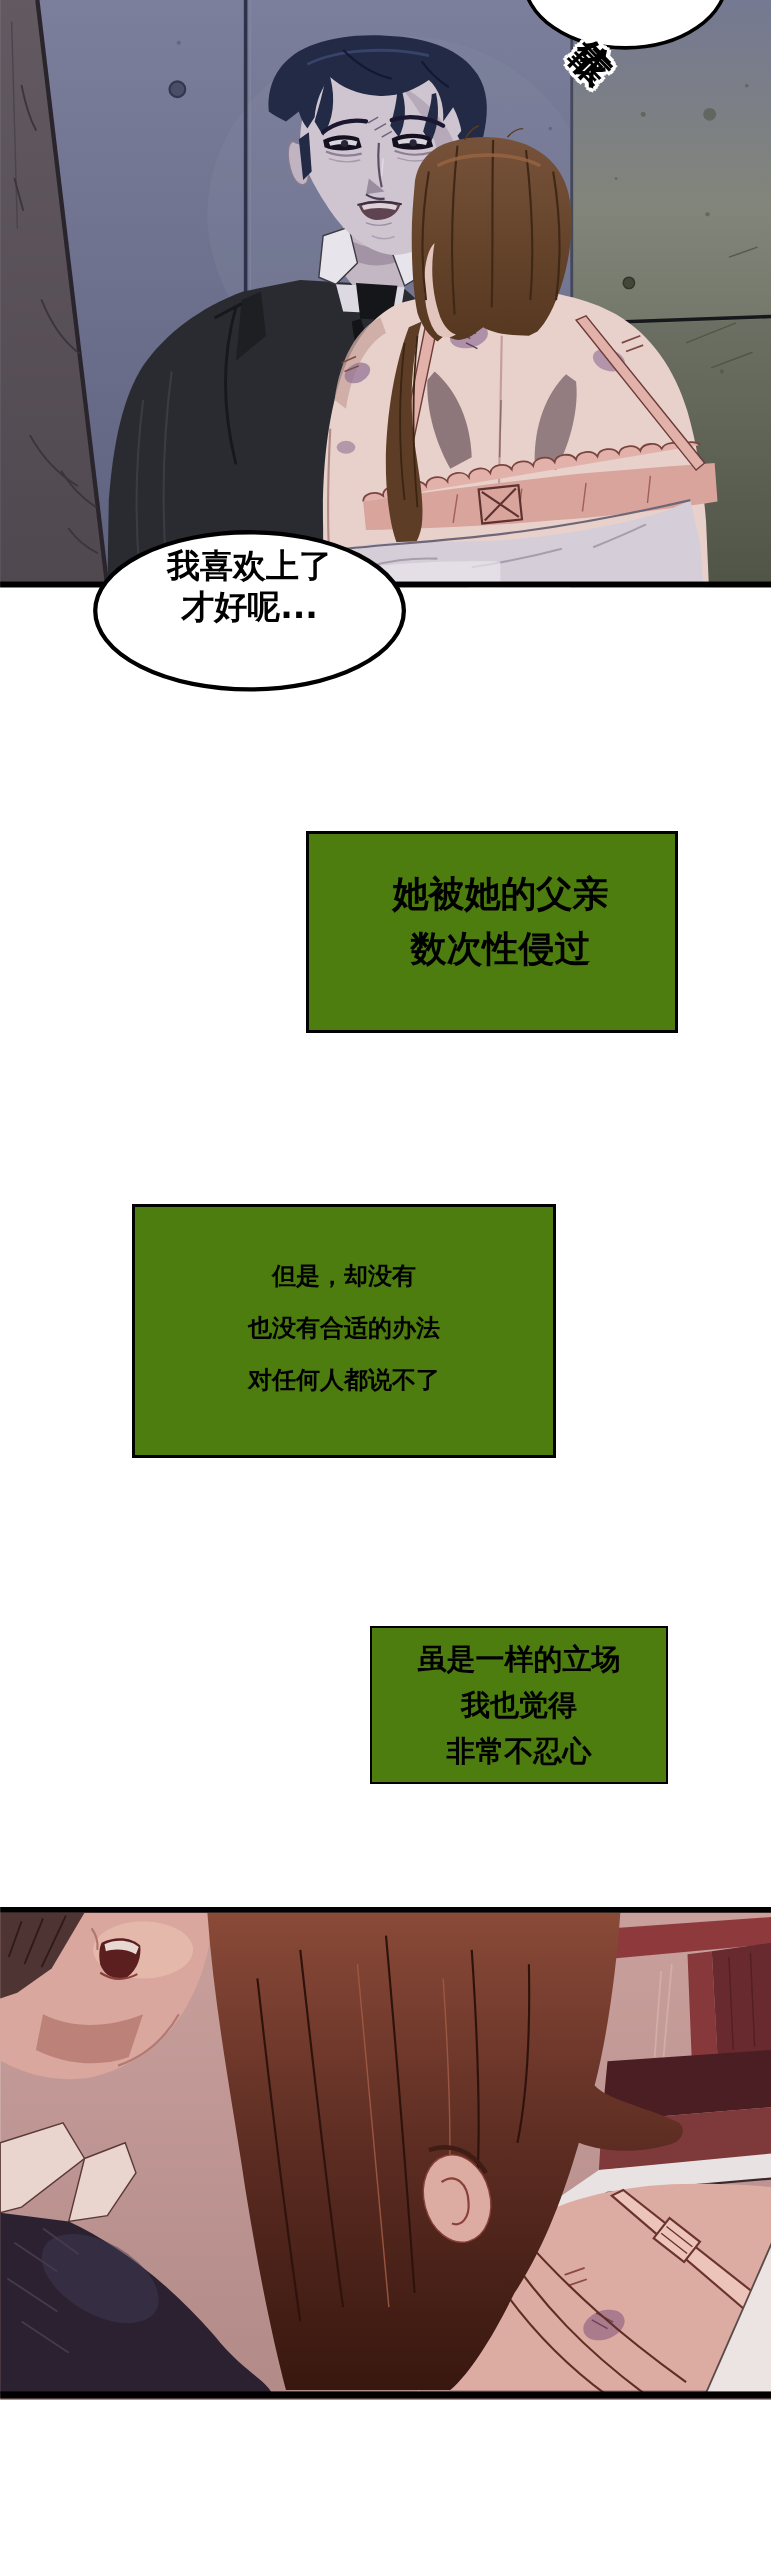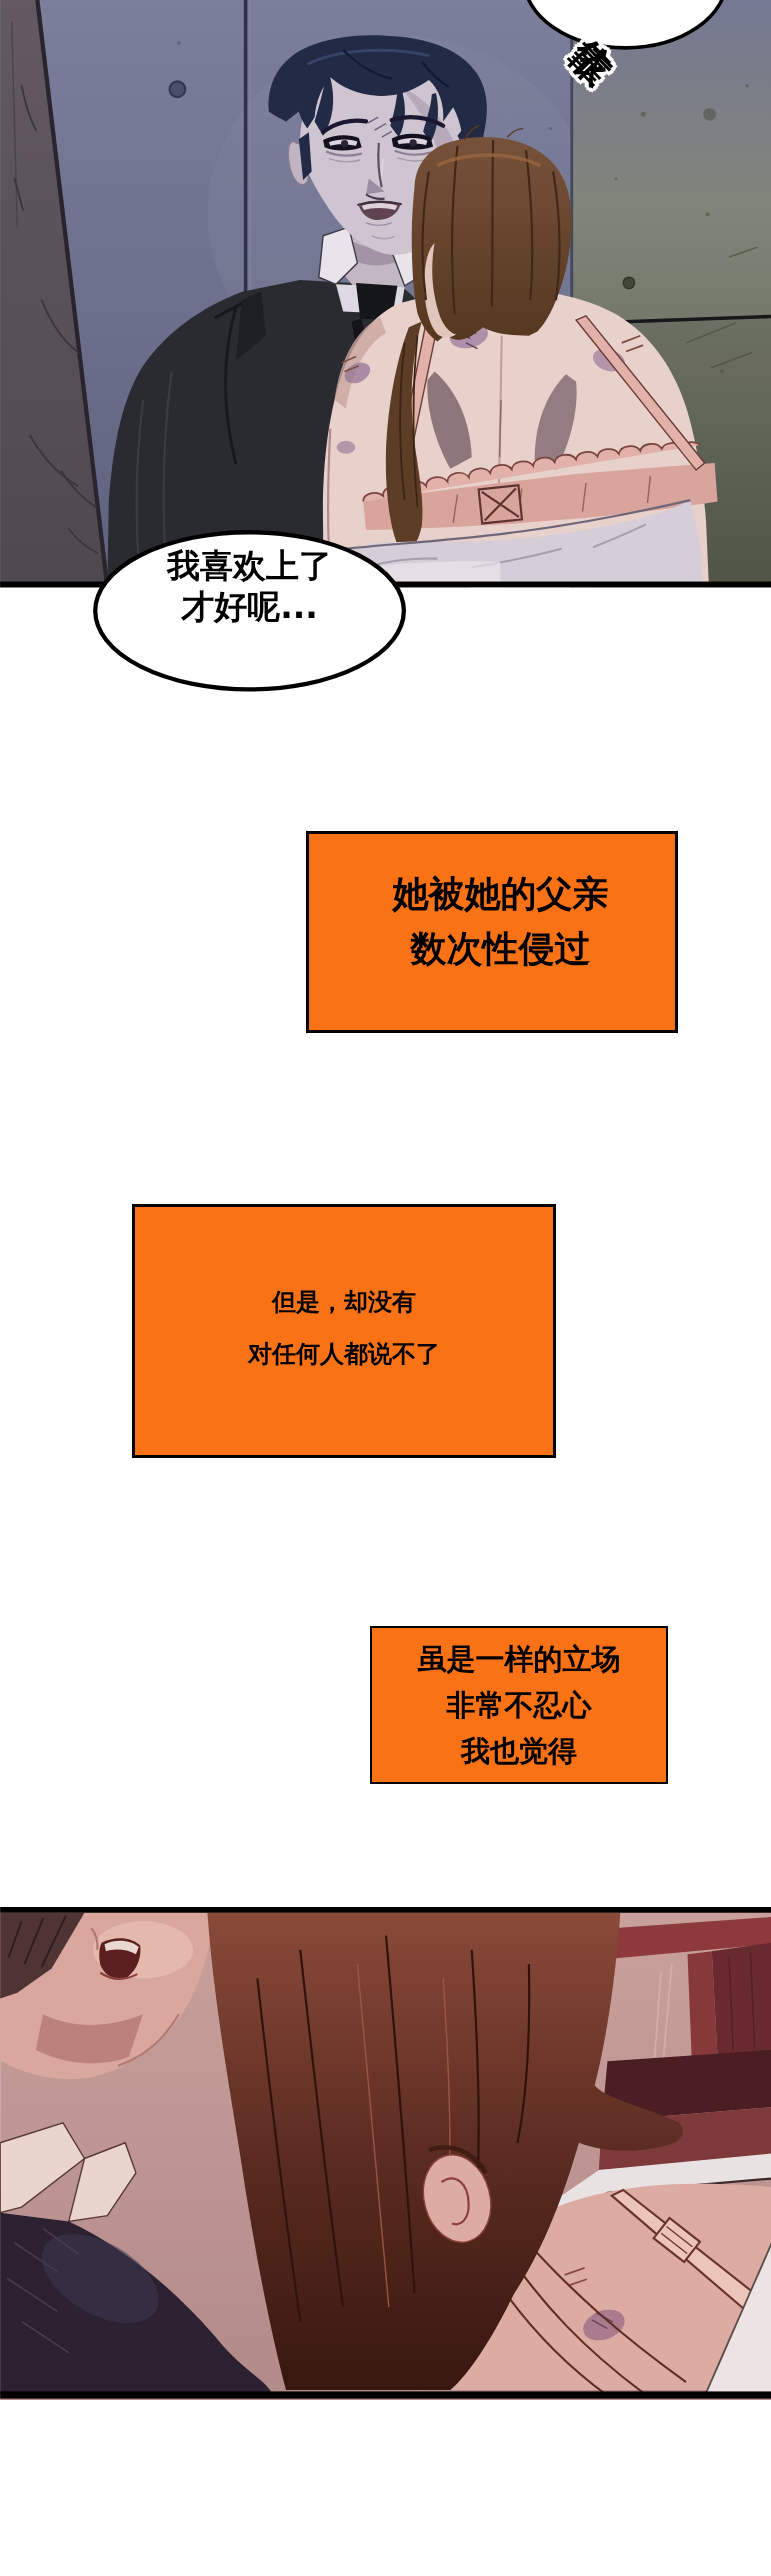--- a/index.html
+++ b/index.html
@@ -23,21 +23,21 @@
     z-index:6;
   }
   .bubble-main-text{
     position:absolute;left:96px;top:545px;width:307px;
     text-align:center;font-size:33px;font-weight:bold;color:#000;
     line-height:41px;z-index:6;
   }
 
   
   .caption-box{
-    position:absolute;background:#f97316;border:3.6px solid #000;
+    position:absolute;background:#4d7c0f;border:3.6px solid #000;
     box-sizing:border-box;display:flex;flex-direction:column;
     justify-content:center;align-items:center;text-align:center;
     font-weight:bold;color:#000;z-index:5;
   }
   .caption-line{white-space:nowrap;}
   #caption-1{left:306px;top:831px;width:372px;height:202px;font-size:36px;line-height:55px;}
   #caption-1 .inner{transform:translate(8.6px,-11.4px);}
   #caption-2{left:132px;top:1204px;width:424px;height:254px;font-size:24px;line-height:52px;}
   #caption-2 .inner{transform:translate(0,-2.9px);}
   #caption-3{left:370px;top:1626px;width:298px;height:158px;border-width:2.9px;font-size:29px;line-height:46px;}
@@ -287,28 +287,29 @@
 
   <div id="caption-1" class="caption-box">
     <div class="inner">
       <div class="caption-line">她被她的父亲</div>
       <div class="caption-line">数次性侵过</div>
     </div>
   </div>
   <div id="caption-2" class="caption-box">
     <div class="inner">
       <div class="caption-line">但是，却没有</div>
+      <div class="caption-line">也没有合适的办法</div>
       <div class="caption-line">对任何人都说不了</div>
     </div>
   </div>
   <div id="caption-3" class="caption-box">
     <div class="inner">
       <div class="caption-line">虽是一样的立场</div>
+      <div class="caption-line">我也觉得</div>
       <div class="caption-line">非常不忍心</div>
-      <div class="caption-line">我也觉得</div>
     </div>
   </div>
 
   <svg id="panel2-svg" class="panel-svg" width="772" height="493" viewBox="0 0 1080 690">
     <defs>
       <linearGradient id="gP2Wall" x1="0" y1="0" x2="0" y2="1">
         <stop offset="0" stop-color="#c9a09c"></stop>
           <stop offset="1" stop-color="#b28a88"></stop>
       </linearGradient>
       <linearGradient id="gP2Hair" x1="0" y1="0" x2="0" y2="1">

